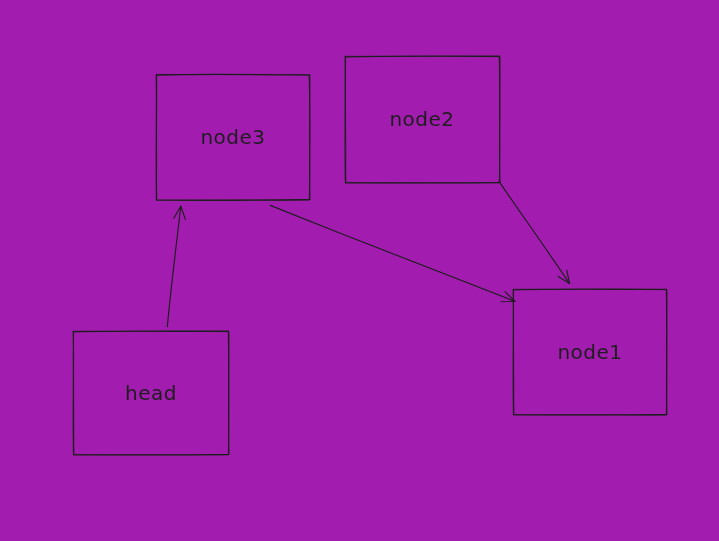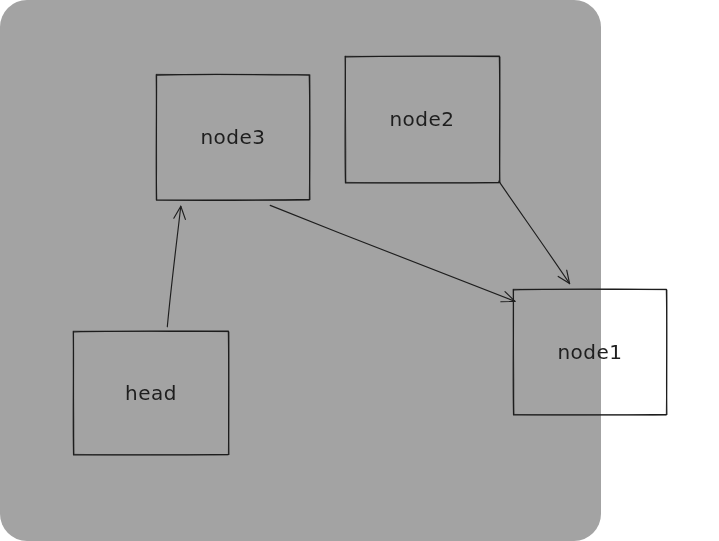--- a/index.html
+++ b/index.html
@@ -5,24 +5,23 @@
   html, body {
     margin: 0;
     padding: 0;
     background: #ffffff;
     width: 719px;
     height: 541px;
     overflow: hidden;
   }
   .canvas {
     position: relative;
-    width: 601px;
+    width: 719px;
     height: 541px;
-    background: #a3a3a3;
-    border-radius: 27px;
+    background: #a21caf;
   }
   svg { display: block; }
   .shape {
     fill: none;
     stroke: #1e1e1e;
     stroke-width: 1.3;
     stroke-linecap: round;
     stroke-linejoin: round;
   }
   .shape.pass2 {

